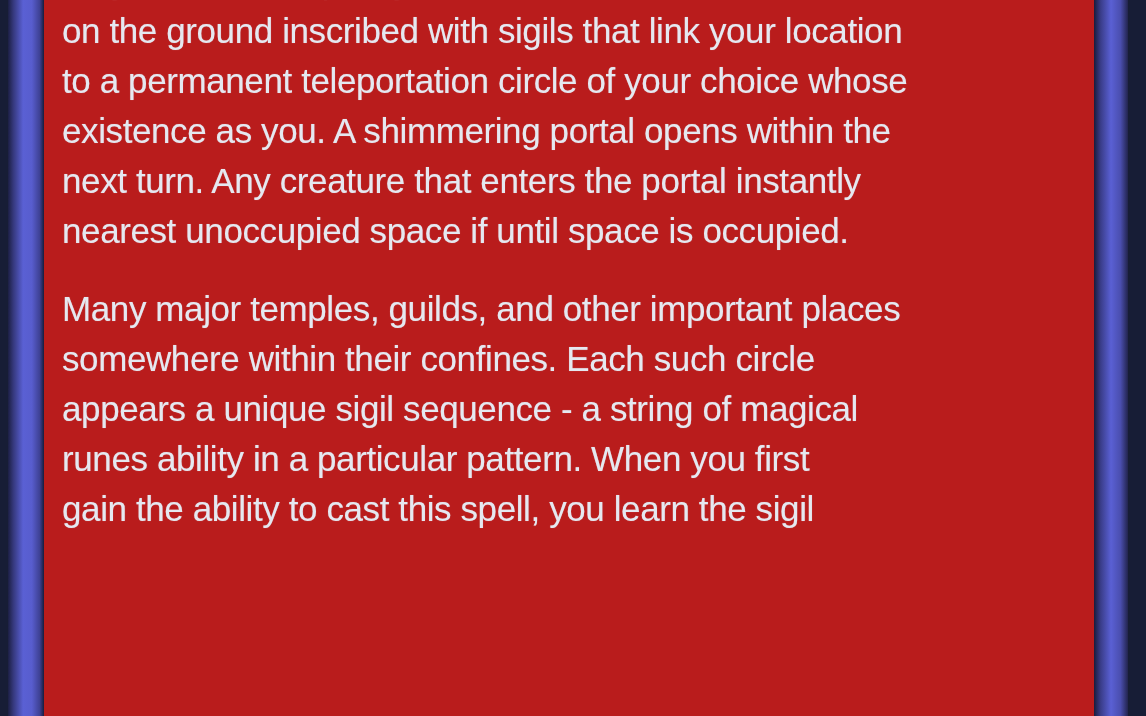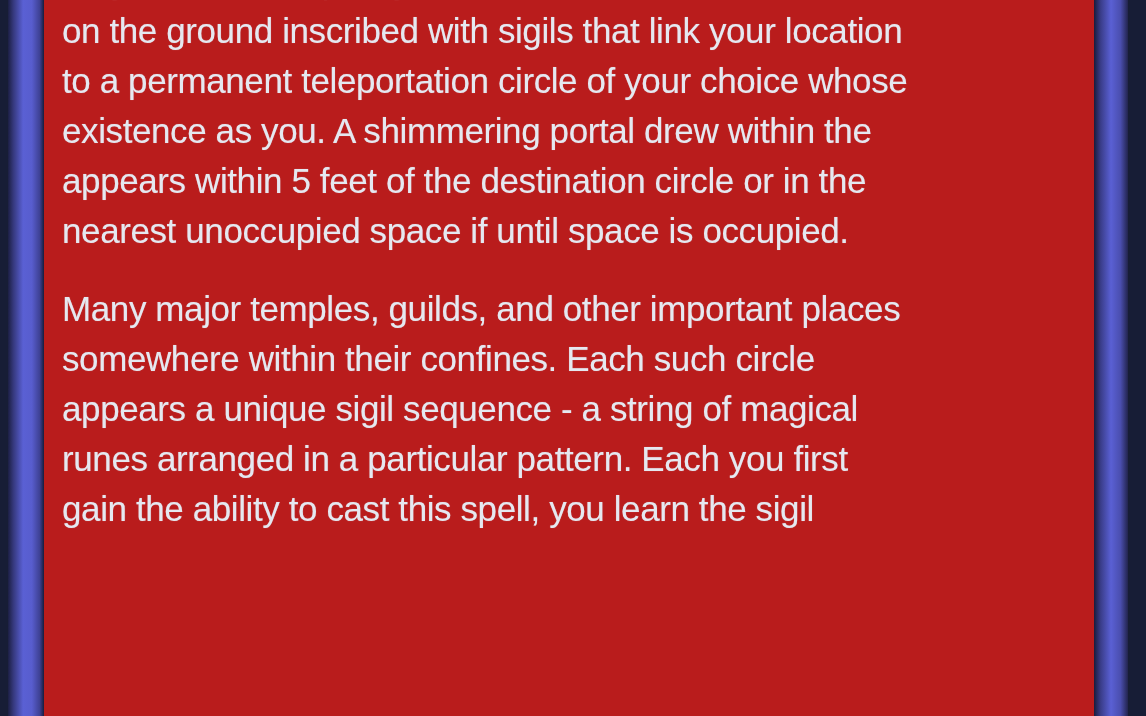--- a/index.html
+++ b/index.html
@@ -67,30 +67,30 @@
 
   <div class="accent-bar left"></div>
 
   <div class="panel">
     <div class="text-block">
 
       <div class="para first">
         <span class="line">As you cast the spell, you draw a 10-foot-diameter circle</span>
         <span class="line">on the ground inscribed with sigils that link your location</span>
         <span class="line">to a permanent teleportation circle of your choice whose</span>
-        <span class="line">existence as you. A shimmering portal drew within the</span>
-        <span class="line">appears within 5 feet of the destination circle or in the</span>
+        <span class="line">existence as you. A shimmering portal opens within the</span>
+        <span class="line">next turn. Any creature that enters the portal instantly</span>
         <span class="line">nearest unoccupied space if until space is occupied.</span>
       </div>
 
       <div class="para second">
         <span class="line">Many major temples, guilds, and other important places</span>
         <span class="line">somewhere within their confines. Each such circle</span>
         <span class="line">appears a unique sigil sequence - a string of magical</span>
-        <span class="line">runes arranged in a particular pattern. Each you first</span>
+        <span class="line">runes ability in a particular pattern. When you first</span>
         <span class="line">gain the ability to cast this spell, you learn the sigil</span>
       </div>
 
     </div>
   </div>
 
   <div class="accent-bar right"></div>
 
 </div>
 

